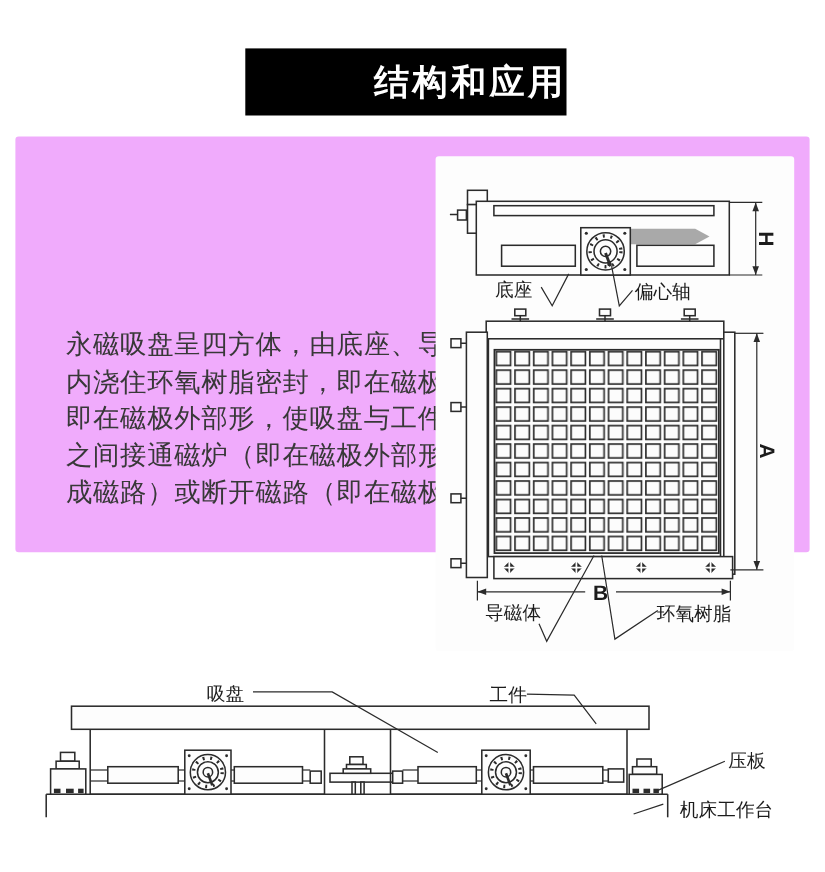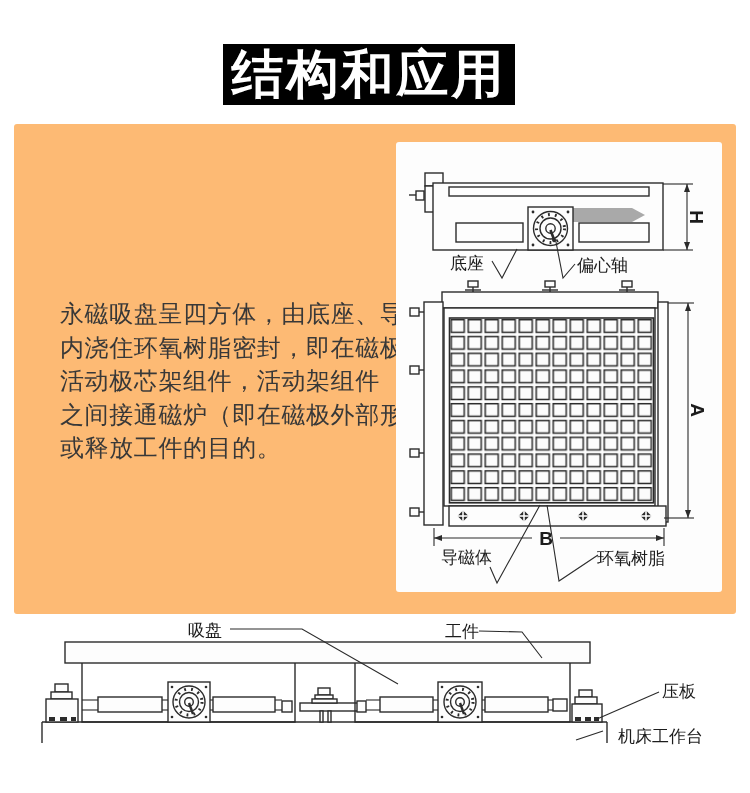--- a/index.html
+++ b/index.html
@@ -1,22 +1,22 @@
 <!DOCTYPE html>
 <html><head>
 <meta charset="utf-8">
 <style>
   html,body{margin:0;padding:0;background:#ffffff;}
   body{width:750px;height:793px;position:relative;overflow:hidden;
        font-family:"Liberation Sans","DejaVu Sans",sans-serif;}
   .banner{position:absolute;left:223px;top:44px;width:292px;height:61px;
-          background:#000;color:#fff;font-size:52px;font-weight:bold;
-          letter-spacing:3px;text-align:center;line-height:61px;}
-  .graybox{position:absolute;left:14px;top:124px;width:722px;height:490px;
-           background:#fdba74;border-radius:3px;}
+          background:#000;color:#fff;font-size:32px;font-weight:bold;
+          letter-spacing:3px;text-align:right;line-height:61px;}
+  .graybox{position:absolute;left:14px;top:124px;width:722px;height:378px;
+           background:#f0abfc;border-radius:3px;}
   .intro{position:absolute;left:46px;top:173px;width:350px;
          color:#383838;font-size:24px;line-height:33.6px;letter-spacing:0.6px;}
   .intro div{white-space:nowrap;}
   .card{position:absolute;left:396px;top:142px;width:326px;height:450px;
         background:#fdfdfd;border-radius:3px;}
   .botdraw{position:absolute;left:30px;top:600px;width:690px;height:160px;}
   svg{display:block;}
   svg text{font-family:"Liberation Sans","DejaVu Sans",sans-serif;fill:#1c1c1c;}
   .dlabel{font-size:17px;}
   .dim{font-size:19px;font-weight:bold;}
@@ -29,23 +29,23 @@
 </head>
 <body>
 
 <div class="banner">结构和应用</div>
 
 <div class="graybox">
 
   <div class="intro">
     <div>永磁吸盘呈四方体，由底座、导</div>
     <div>内浇住环氧树脂密封，即在磁极</div>
-    <div>活动极芯架组件，活动架组件</div>
+    <div>即在磁极外部形，使吸盘与工件</div>
     <div>之间接通磁炉（即在磁极外部形</div>
-    <div>或释放工件的目的。</div>
+    <div>成磁路）或断开磁路（即在磁极</div>
   </div>
 </div>
 
 <div class="card">
   <svg width="326" height="450" viewBox="0 0 326 450">
     <defs>
       <pattern id="pol" patternUnits="userSpaceOnUse" x="53.5" y="176" width="17" height="16.8">
         <rect x="1.7" y="1.7" width="13" height="12.6" fill="#fcfcfc" stroke="#2b2b2b" stroke-width="1.5"></rect>
       </pattern>
     </defs>

